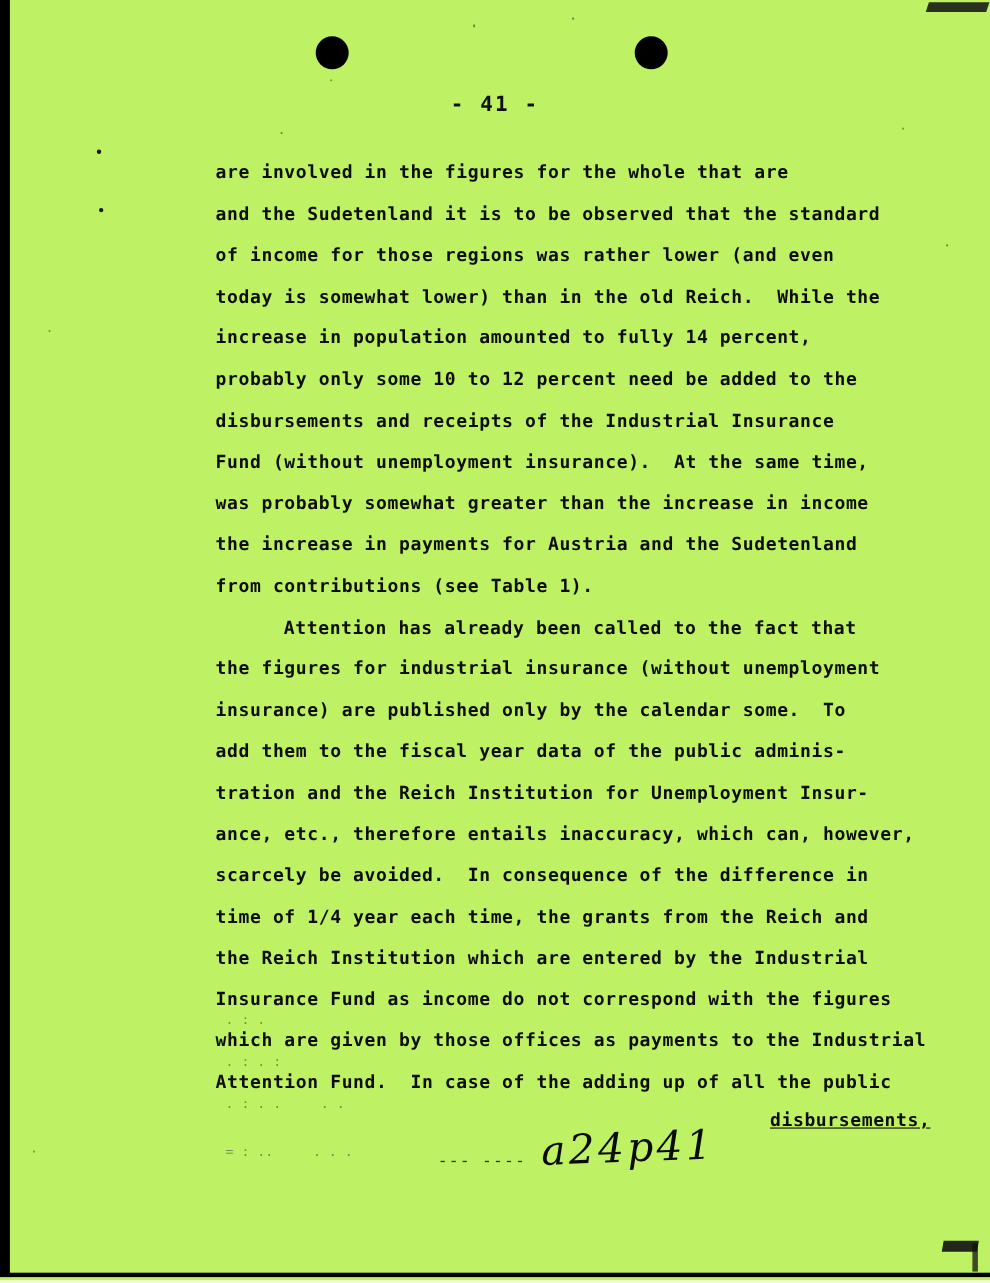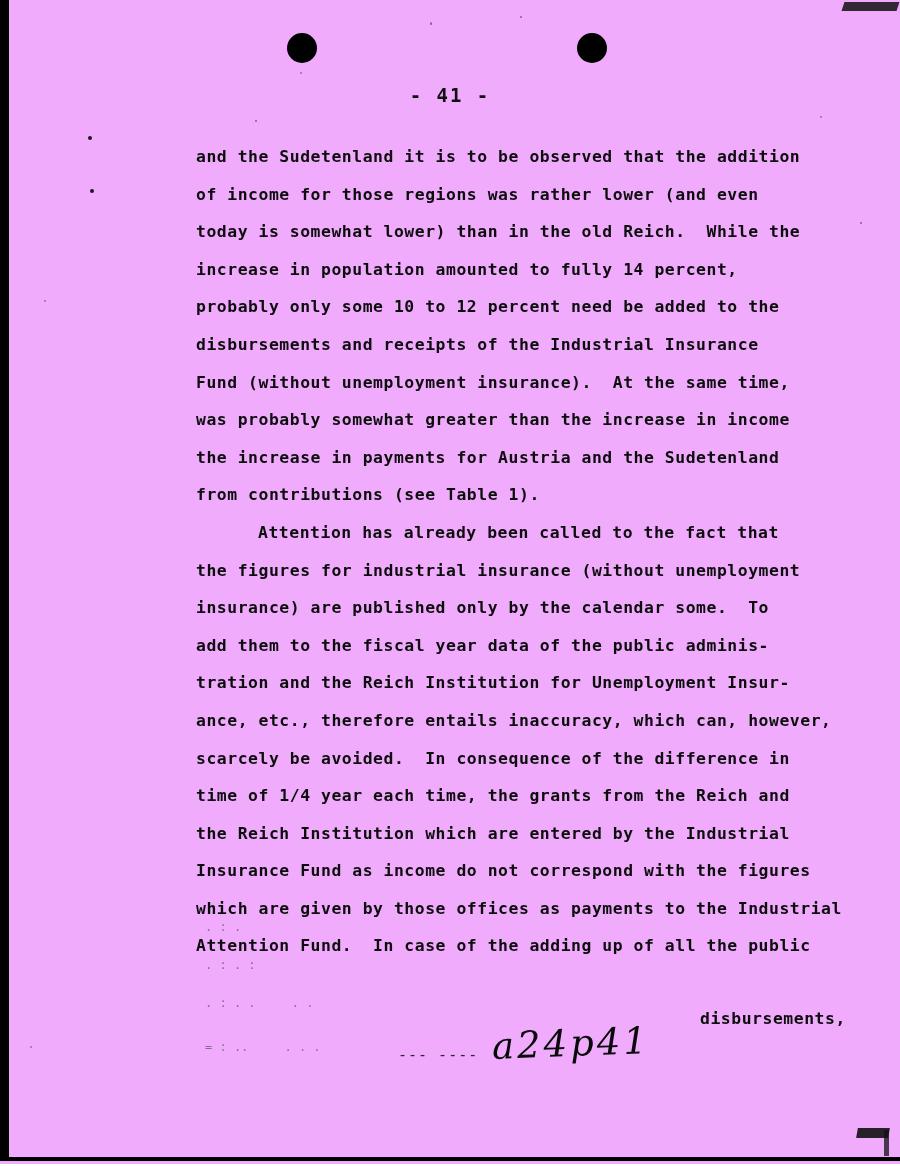--- a/index.html
+++ b/index.html
@@ -4,21 +4,21 @@
 <style>
   html, body {
     margin: 0;
     padding: 0;
     background: #ffffff;
   }
   #page {
     position: relative;
     width: 900px;
     height: 1166px;
-    background: #f0abfc;
+    background: #bef264;
     overflow: hidden;
     font-family: "DejaVu Sans Mono", "Liberation Mono", monospace;
   }
 
   
   .edge-left {
     position: absolute;
     left: 0; top: 0;
     width: 9px; height: 1160px;
     background: #000000;
@@ -158,21 +158,22 @@
   <div class="speck" style="left:520px; top:16px;  width:2px;  height:2px; opacity:.5;"></div>
   <div class="speck" style="left:300px; top:72px;  width:2px;  height:2px; opacity:.4;"></div>
   <div class="speck" style="left:860px; top:222px; width:2px;  height:2px; opacity:.5;"></div>
   <div class="speck" style="left:820px; top:116px; width:2px;  height:2px; opacity:.4;"></div>
   <div class="speck" style="left:44px;  top:300px; width:2px;  height:2px; opacity:.4;"></div>
   <div class="speck" style="left:30px;  top:1046px;width:2px;  height:2px; opacity:.4;"></div>
 
   <div class="page-number">- 41 -</div>
 
   <div id="body-text">
-      <div class="tline">and the Sudetenland it is to be observed that the addition</div>
+      <div class="tline">are involved in the figures for the whole that are</div>
+      <div class="tline">and the Sudetenland it is to be observed that the standard</div>
       <div class="tline">of income for those regions was rather lower (and even</div>
       <div class="tline">today is somewhat lower) than in the old Reich.  While the</div>
       <div class="tline">increase in population amounted to fully 14 percent,</div>
       <div class="tline">probably only some 10 to 12 percent need be added to the</div>
       <div class="tline">disbursements and receipts of the Industrial Insurance</div>
       <div class="tline">Fund (without unemployment insurance).  At the same time,</div>
       <div class="tline">was probably somewhat greater than the increase in income</div>
       <div class="tline">the increase in payments for Austria and the Sudetenland</div>
       <div class="tline">from contributions (see Table 1).</div>
       <div class="tline indent">Attention has already been called to the fact that</div>
@@ -182,21 +183,21 @@
       <div class="tline">tration and the Reich Institution for Unemployment Insur-</div>
       <div class="tline">ance, etc., therefore entails inaccuracy, which can, however,</div>
       <div class="tline">scarcely be avoided.  In consequence of the difference in</div>
       <div class="tline">time of 1/4 year each time, the grants from the Reich and</div>
       <div class="tline">the Reich Institution which are entered by the Industrial</div>
       <div class="tline">Insurance Fund as income do not correspond with the figures</div>
       <div class="tline">which are given by those offices as payments to the Industrial</div>
       <div class="tline">Attention Fund.  In case of the adding up of all the public</div>
     </div>
 
-  <div class="tline right" style="position:absolute; left:196px; top:1000px; padding-left:0; margin-left:504px;">disbursements,</div>
+  <div class="tline right" style="position:absolute; left:196px; top:1000px; padding-left:0; margin-left:504px;text-decoration:underline;">disbursements,</div>
 
   <div class="dashes">--- ----</div>
   <div class="handwriting">a24p41</div>
 
   <div class="faint" style="left:205px; top:996px;">. : . .     . .</div>
   <div class="faint" style="left:205px; top:1040px;">= : ..     . . .</div>
   <div class="faint" style="left:205px; top:958px;">. : . :</div>
   <div class="faint" style="left:205px; top:920px;">. : .</div>
 
 </div>

